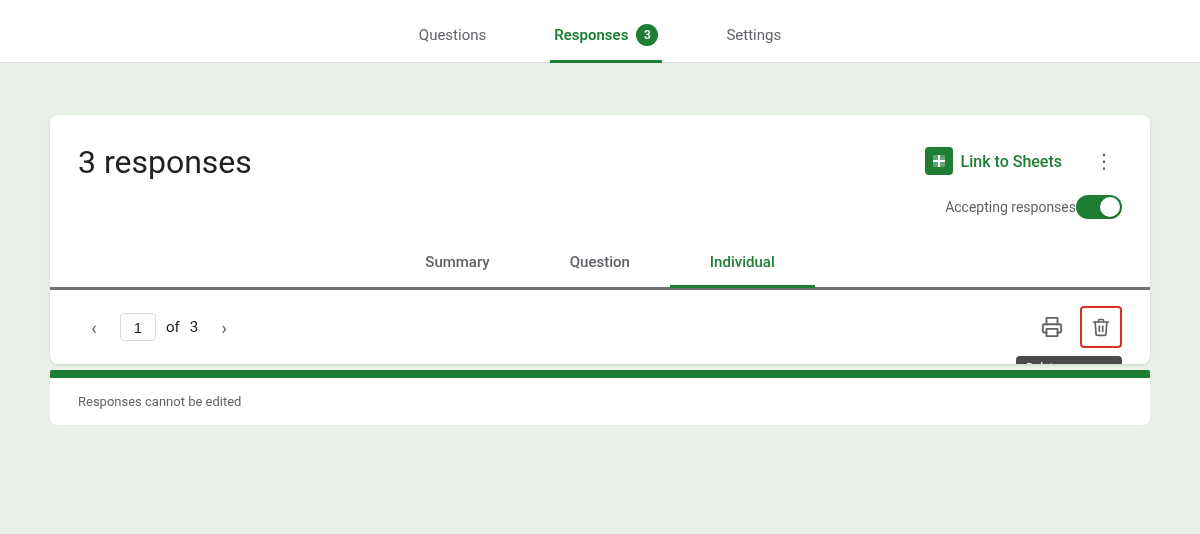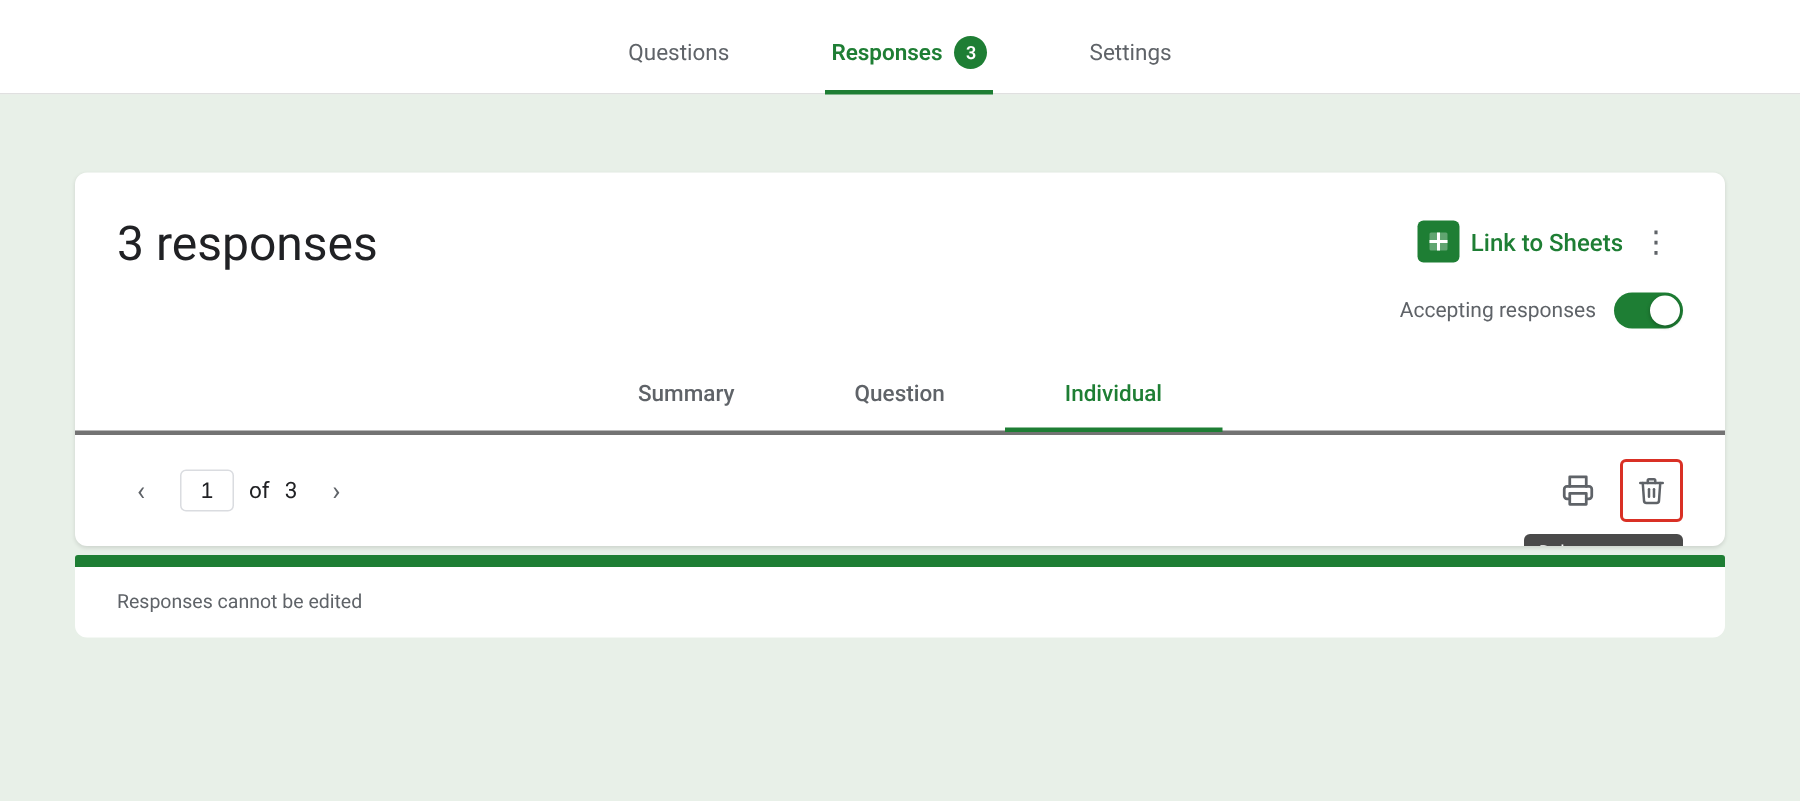--- a/index.html
+++ b/index.html
@@ -91,21 +91,21 @@
     }
     .header-right {
       display: flex;
       flex-direction: column;
       align-items: flex-end;
       gap: 16px;
     }
     .header-actions {
       display: flex;
       align-items: center;
-      gap: 4px;
+      gap: 24px;
     }
     .link-to-sheets {
       display: flex;
       align-items: center;
       gap: 8px;
       color: #1e7e34;
       font-size: 16px;
       font-weight: 500;
       cursor: pointer;
     }
@@ -129,21 +129,20 @@
       justify-content: center;
       cursor: pointer;
       border-radius: 50%;
       font-size: 20px;
       color: #5f6368;
     }
 
     .accepting-responses {
       display: flex;
       align-items: center;
-      gap: 12px;
       font-size: 14px;
       color: #5f6368;
     }
 
     
     .toggle {
       width: 46px;
       height: 24px;
       background: #1e7e34;
       border-radius: 12px;

